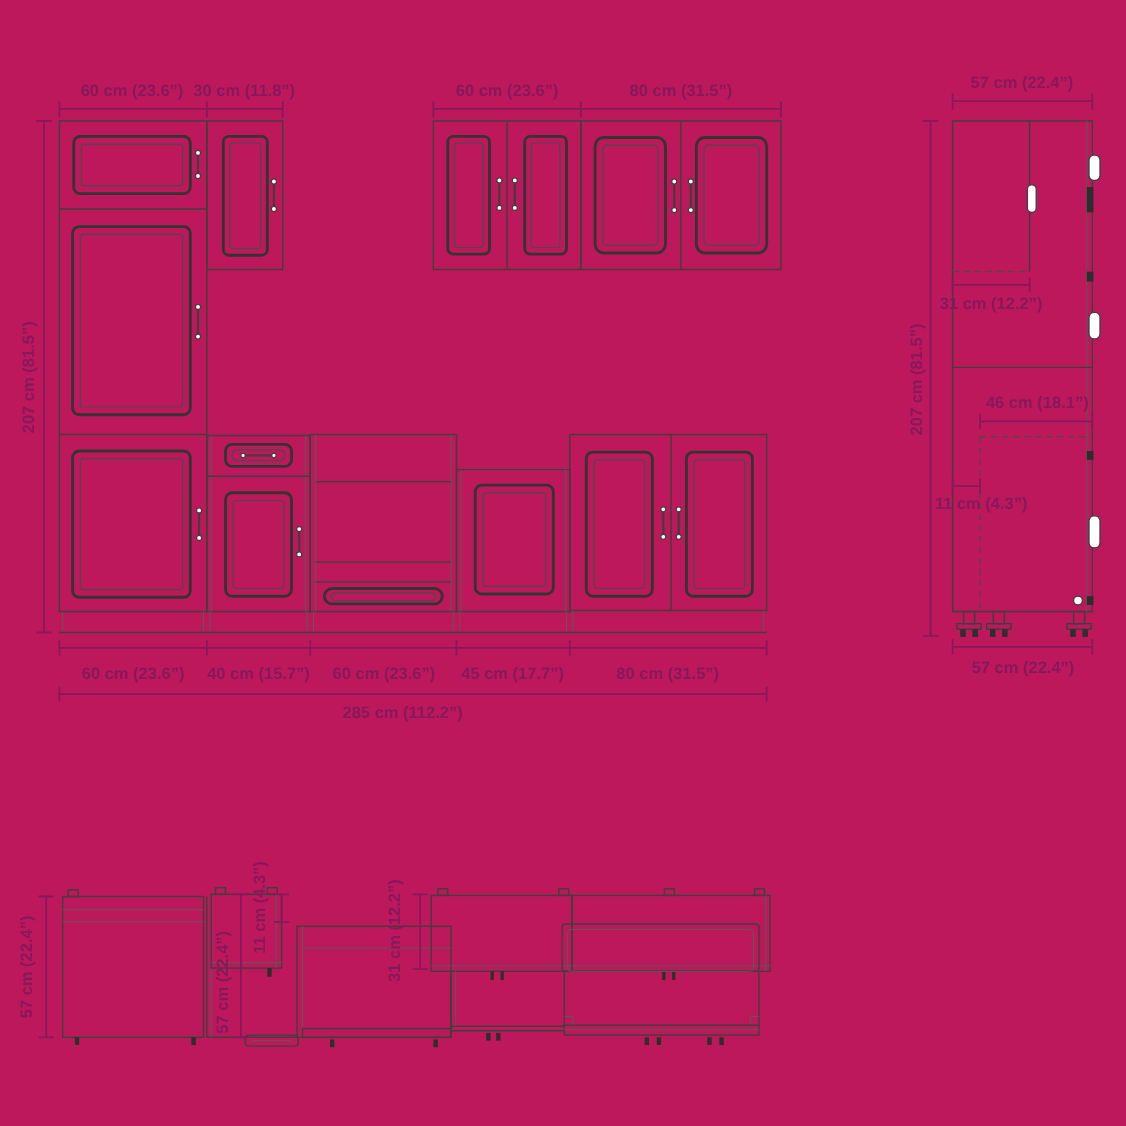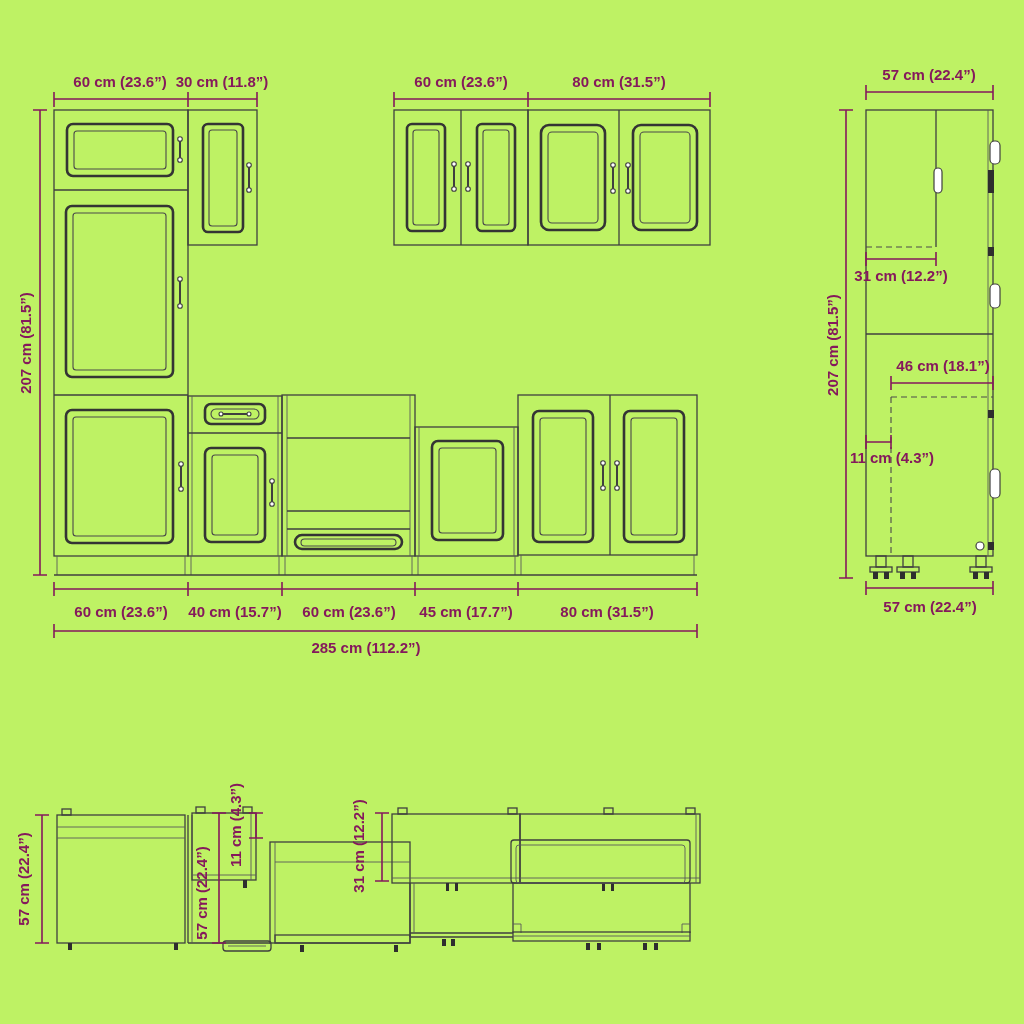--- a/index.html
+++ b/index.html
@@ -1,16 +1,16 @@
 <!DOCTYPE html>
 <html><head>
 <meta charset="utf-8">
 <style>
   html,body{margin:0;padding:0;background:#ffffff;}
-  .stage{position:relative;width:1024px;height:1024px;background:#bef264;overflow:hidden;}
+  .stage{position:relative;width:1024px;height:1024px;background:#be185d;overflow:hidden;}
   svg{display:block;}
   
   .ln{stroke:#3f3f3f;stroke-width:1.3;fill:none;}
   .thin{stroke:#5a5a5a;stroke-width:0.9;fill:none;}
   .panel{stroke:#343434;stroke-width:2.6;fill:none;}
   .panel-in{stroke:#4a4a4a;stroke-width:1.1;fill:none;}
   .dash{stroke:#4a4a4a;stroke-width:1.1;fill:none;stroke-dasharray:6 4;}
   .blk{fill:#2e2e2e;stroke:none;}
   .handle line{stroke:#3f3f3f;stroke-width:2;}
   .handle circle{fill:#ffffff;stroke:#3f3f3f;stroke-width:1.1;}

